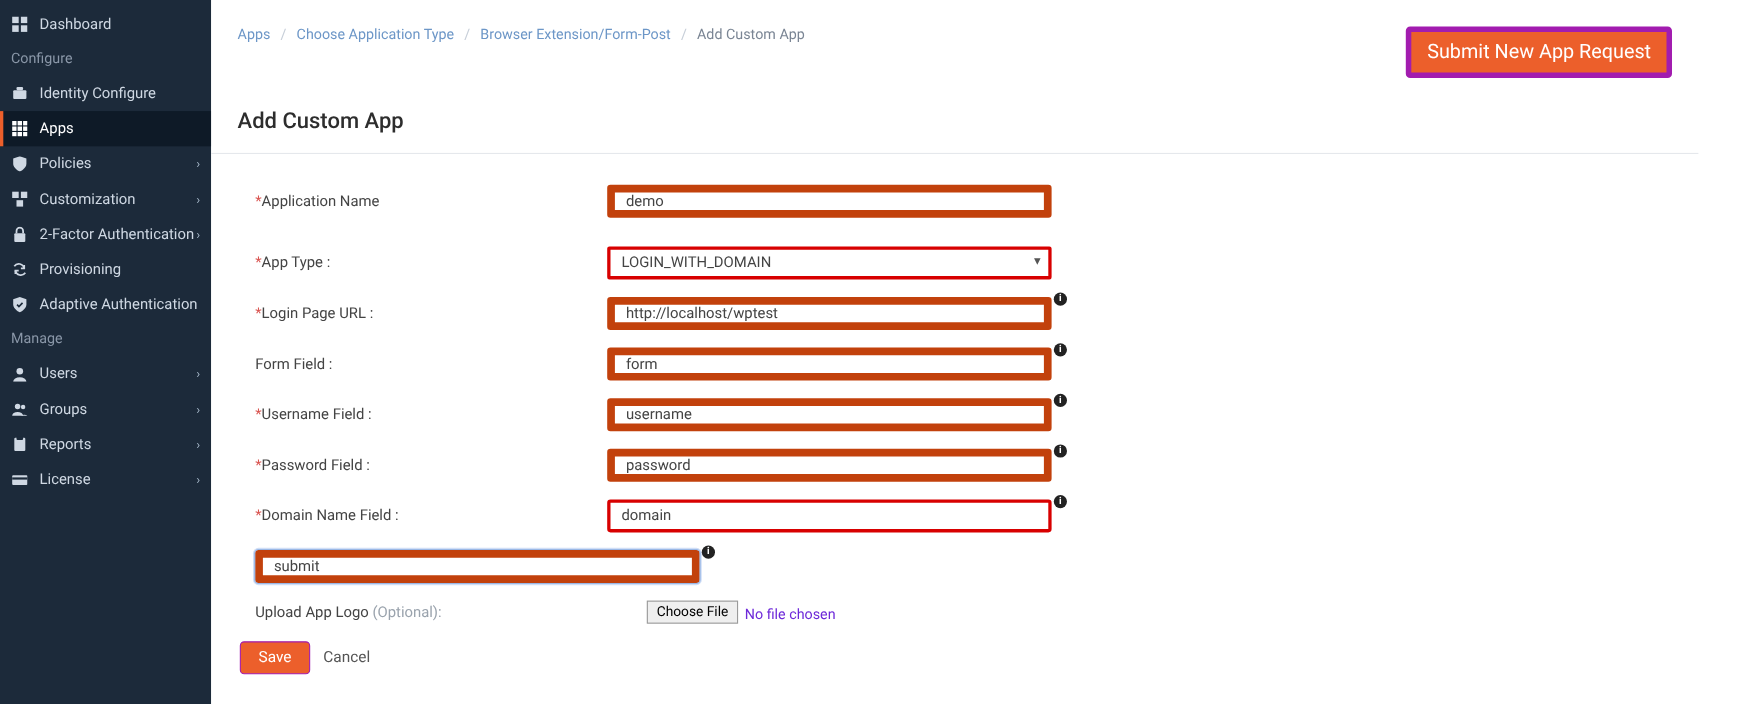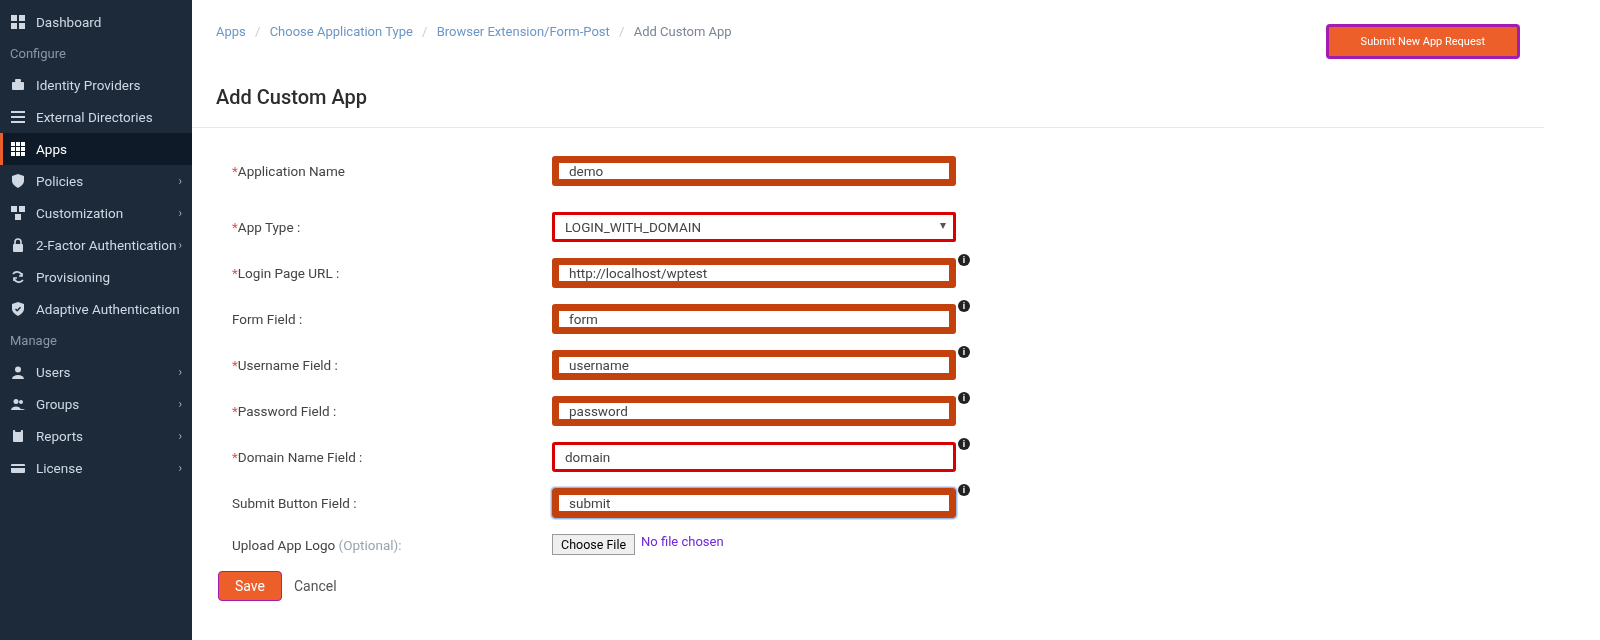--- a/index.html
+++ b/index.html
@@ -11,21 +11,21 @@
   .sidebar li { display: flex; align-items: center; justify-content: space-between; padding: 8px 10px; cursor: pointer; text-align: center; }
   .sidebar li .left { display: flex; align-items: center; gap: 10px; }
   .sidebar li .ic { width: 16px; height: 16px; display: inline-flex; align-items: center; justify-content: center; }
   .sidebar li.active { background: #0e1a27; border-left: 3px solid #ec5f2b; padding-left: 7px; color: #fff; }
 
   .main { position: absolute; left: 192px; top: 0; right: 56px; bottom: 0; background: #fff; }
   .header-row { display: flex; align-items: flex-start; justify-content: space-between; padding: 24px 24px 12px 24px; }
   .breadcrumb { font-size: 13px; color: #7a8594; }
   .breadcrumb a { color: #6c96c7; text-decoration: none; }
   .breadcrumb .sep { color: #c6ced8; padding: 0 6px; }
-  .submit-btn { background: #ec5f2b; color: #fff; border: 3px solid #a21caf; padding: 8px 32px; border-radius: 4px; font-size: 11px; cursor: pointer; }
+  .submit-btn { background: #ec5f2b; color: #fff; border: 5px solid #a21caf; padding: 8px 14px; border-radius: 4px; font-size: 18px; cursor: pointer; }
   .page-title { font-size: 20px; font-weight: 500; padding: 14px 24px 18px 24px; color: #2d2d2d; }
   .hr { height: 1px; background: #e5e8ec; margin: 0 0 20px 0; }
 
   .form-area { padding: 8px 24px 24px 40px; max-width: 1020px; }
   .form-row { display: flex; align-items: center; margin-bottom: 16px; font-size: 13.5px; position: relative; }
   .form-row .lbl { width: 320px; color: #444; }
   .form-row .lbl .req { color: #d9534f; }
   .form-row .val { position: relative; width: 404px; }
   .form-row .val .info { position: absolute; right: -14px; top: -4px; width: 12px; height: 12px; border-radius: 50%; background: #222; color: #fff; font-size: 9px; display: flex; align-items: center; justify-content: center; font-weight: bold; cursor: help; }
 
@@ -70,33 +70,21 @@
   <div class="section-header">Configure</div>
   <ul>
     <li>
       <span class="left">
           <span class="ic">
             <svg width="14" height="14" viewBox="0 0 14 14" fill="#cfd8e3">
               <rect x="1" y="4" width="12" height="8" rx="1"></rect>
               <rect x="4" y="1" width="6" height="3" rx="1"></rect>
             </svg>
           </span>
-          <span>Identity Providers</span>
-        </span>
-    </li>
-    <li>
-      <span class="left">
-          <span class="ic">
-            <svg width="14" height="14" viewBox="0 0 14 14" fill="#cfd8e3">
-              <rect x="0" y="1" width="14" height="2"></rect>
-              <rect x="0" y="6" width="14" height="2"></rect>
-              <rect x="0" y="11" width="14" height="2"></rect>
-            </svg>
-          </span>
-          <span>External Directories</span>
+          <span>Identity Configure</span>
         </span>
     </li>
     <li class="active">
       <span class="left">
           <span class="ic">
             <svg width="14" height="14" viewBox="0 0 14 14" fill="#fff">
               <rect x="0" y="0" width="4" height="4"></rect>
               <rect x="5" y="0" width="4" height="4"></rect>
               <rect x="10" y="0" width="4" height="4"></rect>
               <rect x="0" y="5" width="4" height="4"></rect>
@@ -294,33 +282,32 @@
 
     <div class="form-row">
       <div class="lbl"><span class="req">*</span><span>Domain Name Field :</span></div>
       <div class="val">
         <input type="text" class="txt-input outline-red" value="domain" style="">
         <span class="info">i</span>
       </div>
     </div>
 
     <div class="form-row">
-      <div class="lbl"><span>Submit Button Field :</span></div>
       <div class="val">
         <input type="text" class="txt-input outline-blue" value="submit" style="">
         <span class="info">i</span>
       </div>
     </div>
 
     <div class="form-row">
       <div class="lbl">
         <span>Upload App Logo </span>
         <span class="opt">(Optional):</span>
       </div>
-      <div class="val" style="display:flex;align-items:flex-start;">
+      <div class="val" style="display:flex;align-items:flex-end;margin-left:36px;">
         <button class="file-btn">Choose File</button>
         <span class="file-txt">No file chosen</span>
       </div>
     </div>
 
     <div class="actions" style="margin-left:-14px;">
       <button class="save-btn">Save</button>
       <span class="cancel-link">Cancel</span>
     </div>
   </div>

